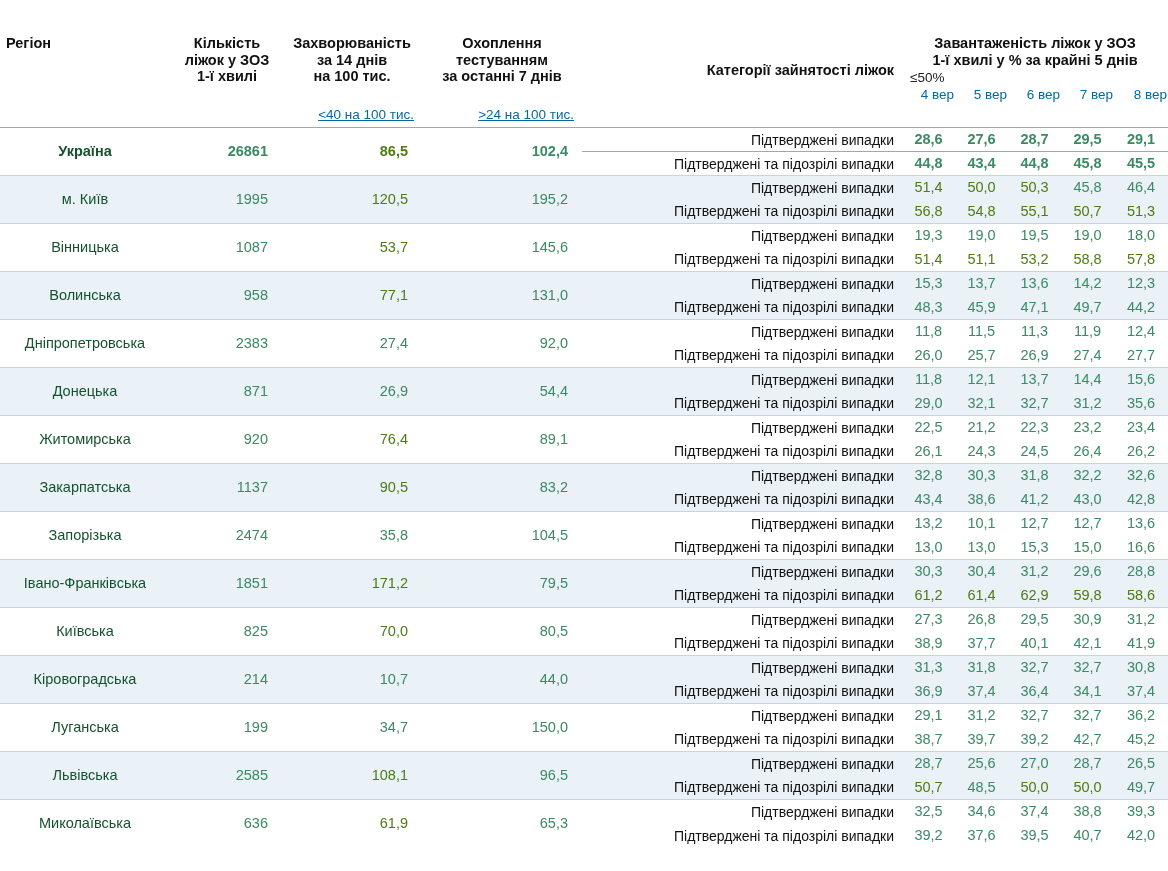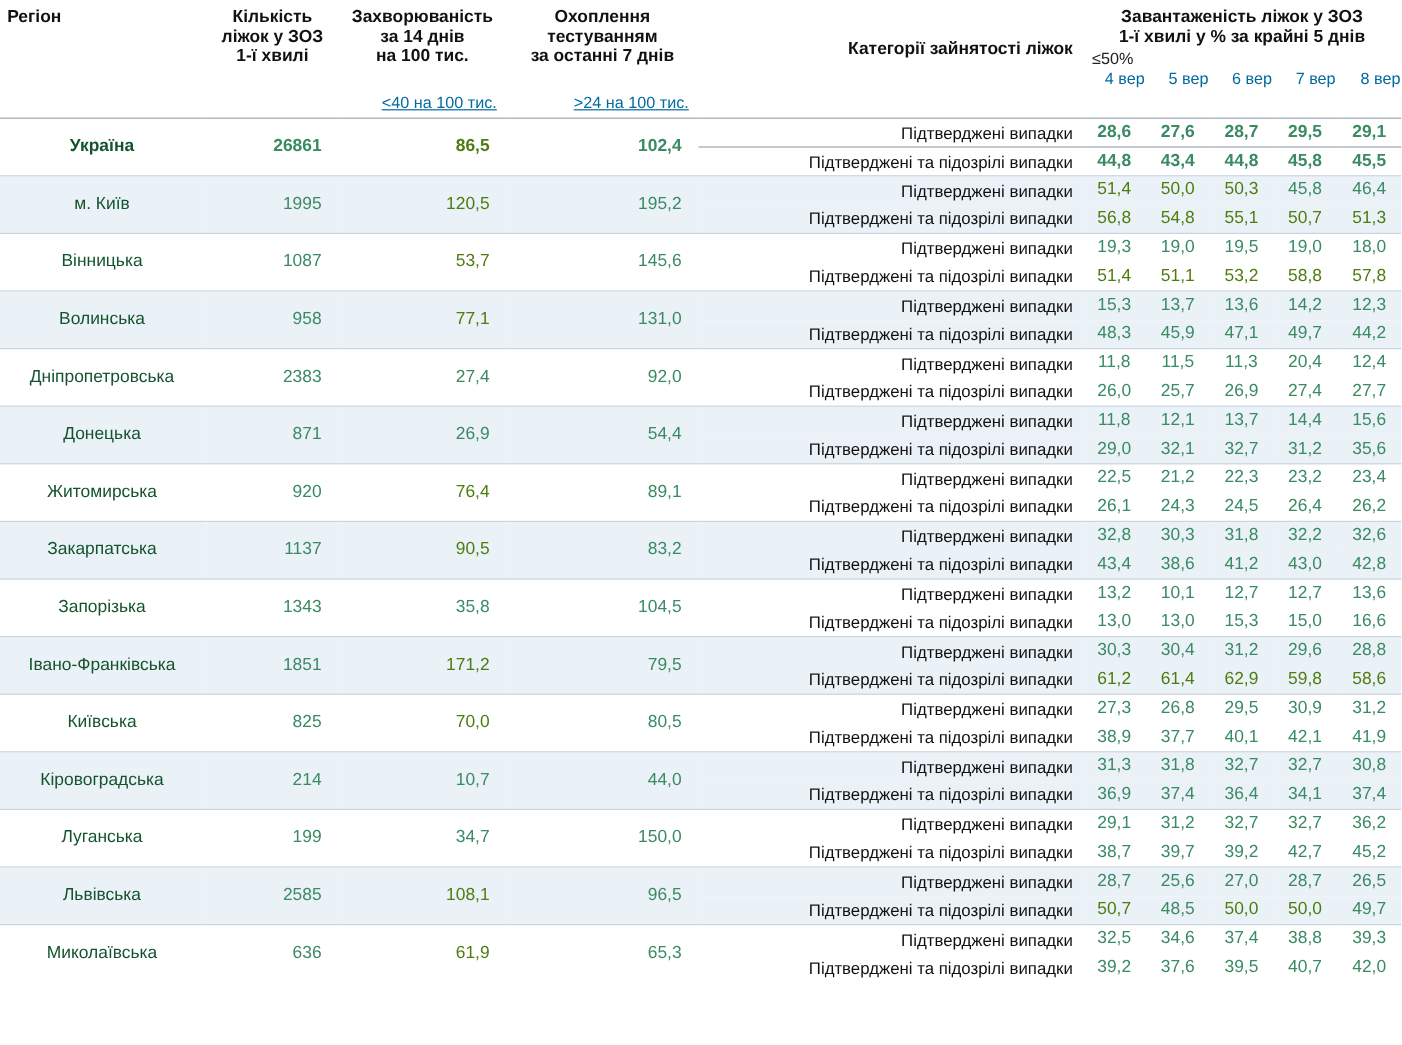--- a/index.html
+++ b/index.html
@@ -14,20 +14,21 @@
   #sheet {
     position: relative;
     width: 1168px;
     height: 871px;
   }
   table.main {
     border-collapse: collapse;
     width: 1168px;
     table-layout: fixed;
     font-size: 14.5px;
+    margin-top: 29px;
   }
   
   .hdr-cell {
     vertical-align: top;
     font-weight: bold;
     font-size: 14.5px;
     padding: 6px 8px 0 8px;
     line-height: 1.15;
     color: #111;
   }
@@ -230,21 +231,21 @@
         </tr>
         <tr class="band-b rowline">
           <td class="cell region" rowspan="2">Дніпропетровська</td>
           <td class="cell num g" rowspan="2">2383</td>
           <td class="cell num g" rowspan="2">27,4</td>
           <td class="cell num g" rowspan="2">92,0</td>
           <td class="cell cat">Підтверджені випадки</td>
           <td class="cell day g">11,8</td>
           <td class="cell day g">11,5</td>
           <td class="cell day g">11,3</td>
-          <td class="cell day g">20,4</td>
+          <td class="cell day g">11,9</td>
           <td class="cell day g">12,4</td>
         </tr>
         <tr class="band-b">
           <td class="cell cat">Підтверджені та підозрілі випадки</td>
           <td class="cell day g">26,0</td>
           <td class="cell day g">25,7</td>
           <td class="cell day g">26,9</td>
           <td class="cell day g">27,4</td>
           <td class="cell day g">27,7</td>
         </tr>
@@ -303,21 +304,21 @@
         <tr class="band-a">
           <td class="cell cat">Підтверджені та підозрілі випадки</td>
           <td class="cell day g">43,4</td>
           <td class="cell day g">38,6</td>
           <td class="cell day g">41,2</td>
           <td class="cell day g">43,0</td>
           <td class="cell day g">42,8</td>
         </tr>
         <tr class="band-b rowline">
           <td class="cell region" rowspan="2">Запорізька</td>
-          <td class="cell num g" rowspan="2">1343</td>
+          <td class="cell num g" rowspan="2">2474</td>
           <td class="cell num g" rowspan="2">35,8</td>
           <td class="cell num g" rowspan="2">104,5</td>
           <td class="cell cat">Підтверджені випадки</td>
           <td class="cell day g">13,2</td>
           <td class="cell day g">10,1</td>
           <td class="cell day g">12,7</td>
           <td class="cell day g">12,7</td>
           <td class="cell day g">13,6</td>
         </tr>
         <tr class="band-b">

